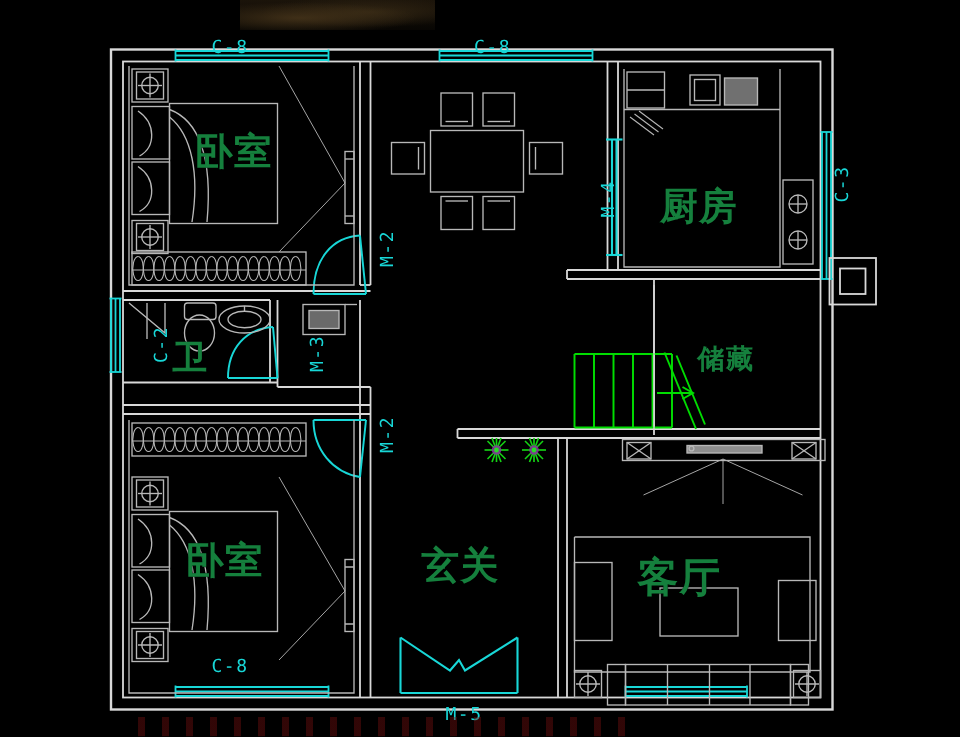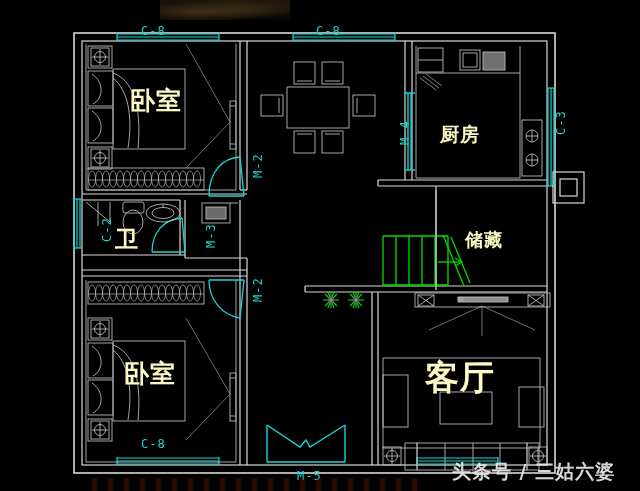--- a/index.html
+++ b/index.html
@@ -22,21 +22,21 @@
   #cad-svg {
     position: absolute;
     left: 0;
     top: 0;
     width: 640px;
     height: 491px;
     display: block;
   }
   .room-label {
     position: absolute;
-    color: #fef9c3;
+    color: #15803d;
     font-family: "DejaVu Sans", "Liberation Sans", sans-serif;
     font-weight: bold;
     letter-spacing: 1px;
     white-space: nowrap;
     text-shadow: 0 0 1px #000;
     line-height: 1;
     user-select: none;
   }
   .tag {
     position: absolute;
@@ -462,34 +462,34 @@
     </g>
     <use href="#outlet-sym" x="392" y="456"></use>
     <use href="#outlet-sym" x="538" y="456"></use>
 
     <g stroke="#d9d9d9" fill="none" stroke-width="0.9">
       <line x1="436" y1="190" x2="436" y2="286"></line>
     </g>
   </svg>
 
   <div class="room-label" style="left:130px; top:88px; font-size:25px;">卧室</div>
-  <div class="room-label" style="left:440px; top:125px; font-size:19px;">厨房</div>
+  <div class="room-label" style="left:440px; top:125px; font-size:25px;">厨房</div>
   <div class="room-label" style="left:115px; top:228px; font-size:23px;">卫</div>
   <div class="room-label" style="left:465px; top:231px; font-size:18px;">储藏</div>
   <div class="room-label" style="left:124px; top:361px; font-size:25px;">卧室</div>
-  <div class="room-label" style="left:425px; top:360px; font-size:34px;">客厅</div>
+  <div class="room-label" style="left:281px; top:364px; font-size:25px;">玄关</div>
+  <div class="room-label" style="left:425px; top:372px; font-size:27px;">客厅</div>
 
   <div class="tag" style="left:141px; top:25px;">C-8</div>
   <div class="tag" style="left:316px; top:25px;">C-8</div>
   <div class="tag vert" style="left:555px; top:135px;">C-3</div>
   <div class="tag vert" style="left:252px; top:178px;">M-2</div>
   <div class="tag vert" style="left:399px; top:145px;">M-4</div>
   <div class="tag vert" style="left:101px; top:242px;">C-2</div>
   <div class="tag vert" style="left:205px; top:248px;">M-3</div>
   <div class="tag vert" style="left:252px; top:302px;">M-2</div>
   <div class="tag" style="left:141px; top:438px;">C-8</div>
   <div class="tag" style="left:297px; top:470px;">M-5</div>
 
-  <div class="watermark" style="left:452px; top:462px;">头条号 / 三姑六婆</div>
 
   <div class="bottom-artifact"></div>
 
 </div>
 
 </body></html>

